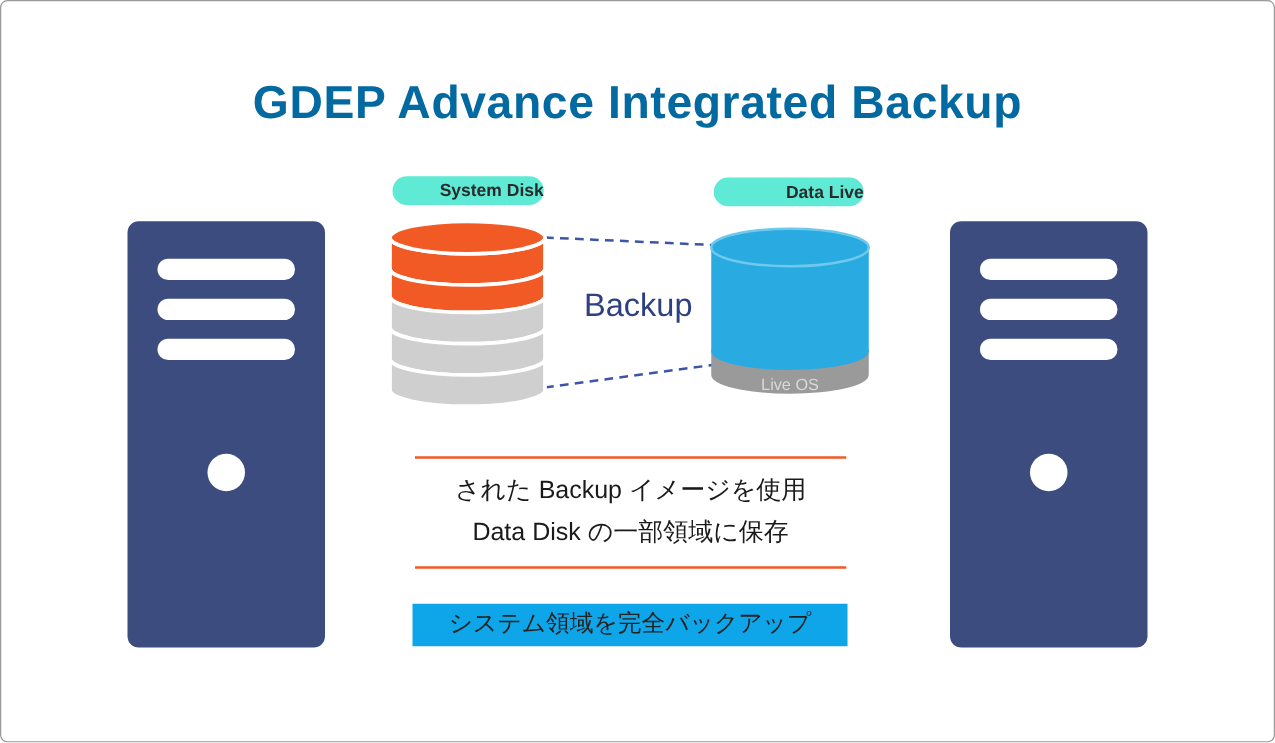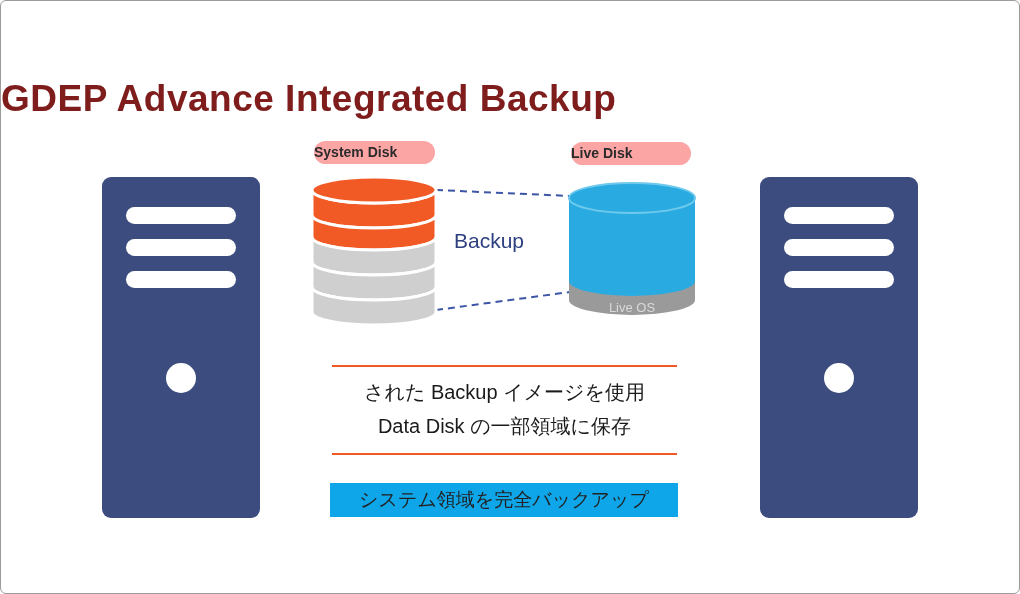--- a/index.html
+++ b/index.html
@@ -4,56 +4,56 @@
 <style>
   * { margin:0; padding:0; box-sizing:border-box; }
   html,body { background:#ffffff; font-family:"Liberation Sans", sans-serif; }
   .canvas {
     position:relative; width:1020px; height:594px;
     background:#ffffff; border:1px solid #9b9b9b; border-radius:6px;
     overflow:hidden;
   }
   .title {
     position:absolute; top:60px; left:0; right:0;
-    text-align:left; font-size:37px; font-weight:600;
-    color:#7f1d1d; letter-spacing:0.5px;margin-top:17px;
+    text-align:center; font-size:37px; font-weight:600;
+    color:#0369a1; letter-spacing:0.5px;
   }
   
   .tower {
     position:absolute; width:158px; height:341px;
     background:#3d4c7f; border-radius:9px;
   }
   .tower-left  { left:101px; top:176px; }
   .tower-right { left:759px; top:176px; }
   .tower .bar {
     position:absolute; left:24px; width:110px; height:17px;
     background:#ffffff; border-radius:9px;
   }
   .bar1 { top:30px; } .bar2 { top:62px; } .bar3 { top:94px; }
   .tower .dot {
     position:absolute; left:64px; top:186px; width:30px; height:30px;
     background:#ffffff; border-radius:50%;
   }
   
   .pill {
-    position:absolute; height:23px; background:#fca5a5; border-radius:12px;
+    position:absolute; height:23px; background:#5eead4; border-radius:12px;
     font-size:14px; font-weight:700; color:#2b2b2b;
-    text-align:left; line-height:23px;
+    text-align:right; line-height:23px;
   }
   .pill-system { left:313px; top:140px; width:121px; }
   .pill-data   { left:570px; top:141px; width:120px; }
   
   svg.disk { position:absolute; }
   .disk-system { left:303px; top:174px; }
   .disk-data   { left:556px; top:177px; }
   
   .overlay { position:absolute; left:0; top:0; pointer-events:none; }
   .backup-label {
     position:absolute; left:453px; top:228px; width:100px;
-    text-align:left; font-size:21px; color:#2e4080; font-weight:500;
+    text-align:right; font-size:26px; color:#2e4080; font-weight:500;
   }
   
   .rule { position:absolute; left:331px; width:345px; height:2px; background:#f15a24; }
   .rule-top { top:364px; }
   .rule-bottom { top:452px; }
   .note {
     position:absolute; left:321px; top:374px; width:365px;
     text-align:center; font-size:20px; color:#1a1a1a; line-height:34px;
   }
   
@@ -78,21 +78,21 @@
   </div>
 
   <div class="tower tower-right">
     <div class="bar bar1"></div>
     <div class="bar bar2"></div>
     <div class="bar bar3"></div>
     <div class="dot"></div>
   </div>
 
   <div class="pill pill-system">System Disk</div>
-  <div class="pill pill-data">Live Disk</div>
+  <div class="pill pill-data">Data Live</div>
 
   <svg class="overlay" width="1020" height="594" viewBox="0 0 1020 594">
     <line x1="435" y1="189" x2="569" y2="195" stroke="#3c55a5" stroke-width="2" stroke-dasharray="7 5"></line>
     <line x1="435" y1="309" x2="569" y2="291" stroke="#3c55a5" stroke-width="2" stroke-dasharray="7 5"></line>
   </svg>
 
   <svg class="disk disk-system" width="140" height="152" viewBox="0 0 140 152">
     <g stroke="#ffffff" stroke-width="3">
       <path d="M 8 15 A 62 13 0 0 0 132 15 L 132 40 A 62 13 0 0 1 8 40 Z" fill="#f15a24"></path>
       <path d="M 8 40 A 62 13 0 0 0 132 40 L 132 62 A 62 13 0 0 1 8 62 Z" fill="#f15a24"></path>

